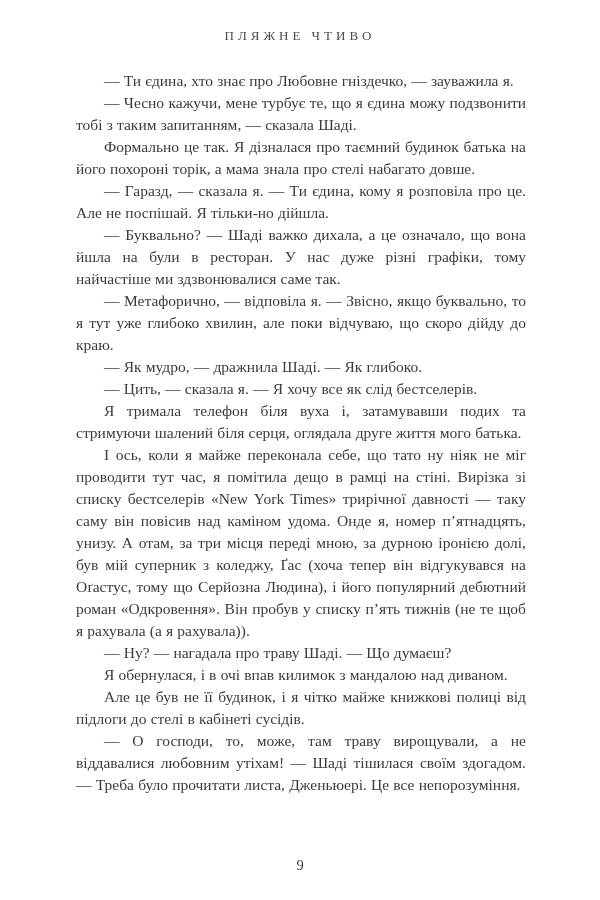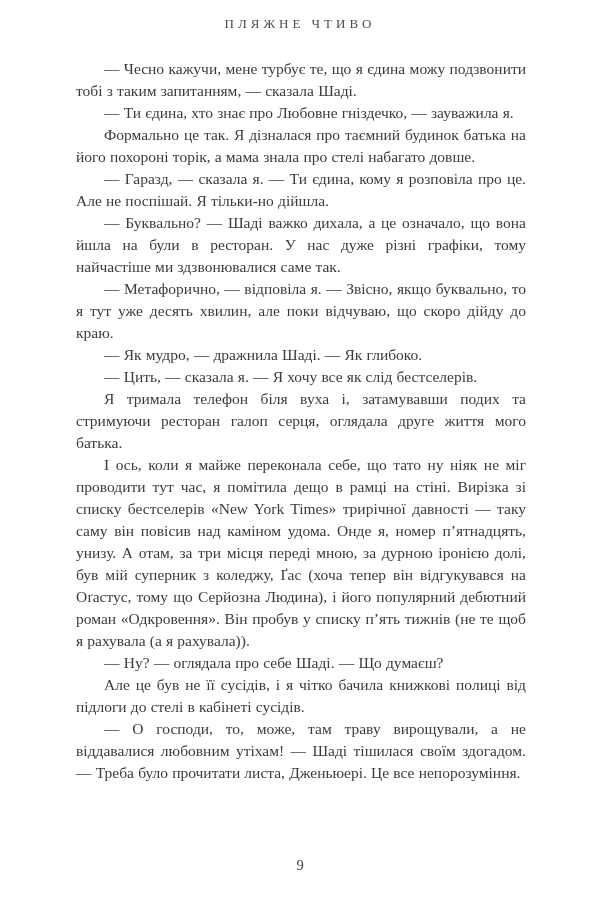--- a/index.html
+++ b/index.html
@@ -11,21 +11,21 @@
     position: relative;
     width: 600px;
     height: 900px;
     background: #ffffff;
     color: #3b3b3b;
     font-family: "Liberation Serif", "DejaVu Serif", serif;
     overflow: hidden;
     box-sizing: border-box;
   }
   .running-head {
-    padding-top: 16px;
+    padding-top: 28px;
     text-align: center;
     font-size: 13px;
     letter-spacing: 4px;
     color: #4a4a4a;
     text-transform: uppercase;
   }
   .body-text {
     margin: 26px 74px 0 76px;
     text-align: justify;
     font-size: 15.5px;
@@ -49,29 +49,30 @@
     color: #3b3b3b;
   }
 </style>
 </head>
 <body>
 
 <div class="page">
   <div class="running-head">ПЛЯЖНЕ ЧТИВО</div>
 
   <div class="body-text">
+      <p class="para">— Ти єдина, хто знає про Любовне гніздечко, — зауважила я.</p>
       <p class="para">— Чесно кажучи, мене турбує те, що я єдина можу подзвонити тобі з таким запитанням, — сказала Шаді.</p>
-      <p class="para">— Ти єдина, хто знає про Любовне гніздечко, — зауважила я.</p>
       <p class="para">Формально це так. Я дізналася про таємний будинок батька на його похороні торік, а мама знала про стелі набагато довше.</p>
       <p class="para">— Гаразд, — сказала я. — Ти єдина, кому я розповіла про це. Але не поспішай. Я тільки-но дійшла.</p>
       <p class="para">— Буквально? — Шаді важко дихала, а це означало, що вона йшла на були в ресторан. У нас дуже різні графіки, тому найчастіше ми здзвонювалися саме так.</p>
-      <p class="para">— Метафорично, — відповіла я. — Звісно, якщо буквально, то я тут уже десять хвилин, але поки відчуваю, що скоро дійду до краю.</p>
+      <p class="para">— Метафорично, — відповіла я. — Звісно, якщо буквально, то я тут уже глибоко хвилин, але поки відчуваю, що скоро дійду до краю.</p>
       <p class="para">— Як мудро, — дражнила Шаді. — Як глибоко.</p>
       <p class="para">— Цить, — сказала я. — Я хочу все як слід бестселерів.</p>
-      <p class="para">Я тримала телефон біля вуха і, затамувавши подих та стримуючи ресторан галоп серця, оглядала друге життя мого батька.</p>
+      <p class="para">Я тримала телефон біля вуха і, затамувавши подих та стримуючи шалений біля серця, оглядала друге життя мого батька.</p>
       <p class="para">І ось, коли я майже переконала себе, що тато ну ніяк не міг проводити тут час, я помітила дещо в рамці на стіні. Вирізка зі списку бестселерів «New York Times» трирічної давності — таку саму він повісив над каміном удома. Онде я, номер п’ятнадцять, унизу. А отам, за три місця переді мною, за дурною іронією долі, був мій суперник з коледжу, Ґас (хоча тепер він відгукувався на Оґастус, тому що Серйозна Людина), і його популярний дебютний роман «Одкровення». Він пробув у списку п’ять тижнів (не те щоб я рахувала (а я рахувала)).</p>
-      <p class="para">— Ну? — оглядала про себе Шаді. — Що думаєш?</p>
-      <p class="para">Але це був не її сусідів, і я чітко бачила книжкові полиці від підлоги до стелі в кабінеті сусідів.</p>
+      <p class="para">— Ну? — нагадала про траву Шаді. — Що думаєш?</p>
+      <p class="para">Я обернулася, і в очі впав килимок з мандалою над диваном.</p>
+      <p class="para">Але це був не її будинок, і я чітко майже книжкові полиці від підлоги до стелі в кабінеті сусідів.</p>
       <p class="para">— О господи, то, може, там траву вирощували, а не віддавалися любовним утіхам! — Шаді тішилася своїм здогадом. — Треба було прочитати листа, Дженьюері. Це все непорозуміння.</p>
     </div>
 
   <div class="page-number">9</div>
 </div>
 
 </body></html>

